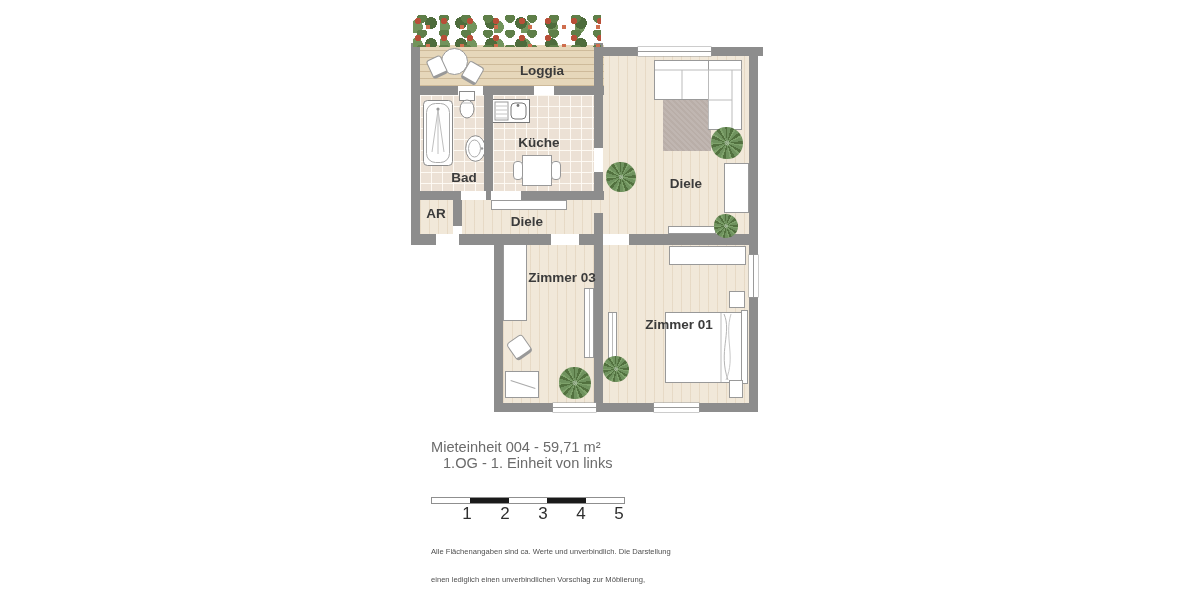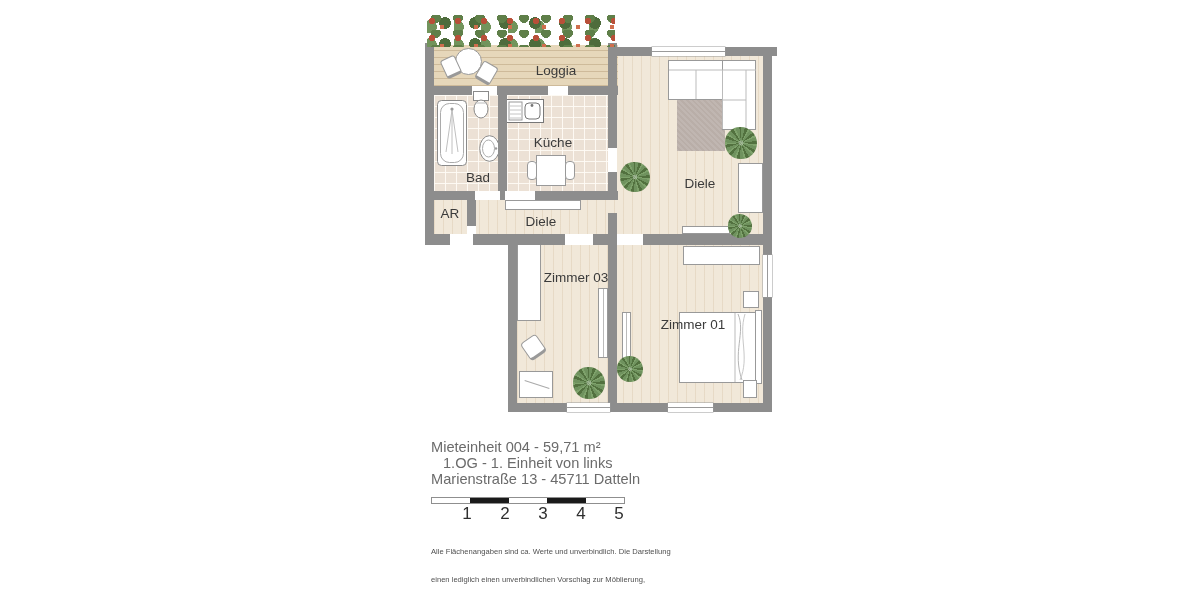--- a/index.html
+++ b/index.html
@@ -1,21 +1,21 @@
 <!DOCTYPE html>
 <html><head>
 <meta charset="utf-8">
 <style>
   html,body{margin:0;padding:0;background:#fff;}
   .page{position:relative;width:1200px;height:600px;background:#fff;overflow:hidden;
         font-family:"Liberation Sans",sans-serif;}
   .abs{position:absolute;}
 
   
-  .plan{position:absolute;left:425px;top:15px;width:352px;height:400px;}
+  .plan{position:absolute;left:411px;top:15px;width:352px;height:400px;font-weight:bold;}
 
   .floor-wood{background-color:#f1e8d9;
     background-image:repeating-linear-gradient(90deg,rgba(190,160,120,.20) 0 1px,transparent 1px 9px);z-index:1;}
   .floor-tile{background-color:#ece1d5;
     background-image:linear-gradient(rgba(255,252,246,.9) 1px,transparent 1px),
                      linear-gradient(90deg,rgba(255,252,246,.9) 1px,transparent 1px);
     background-size:11px 11px;z-index:2;}
   .floor-deck{background-color:#e6d7ba;
     background-image:repeating-linear-gradient(0deg,rgba(150,120,80,.30) 0 1px,transparent 1px 7px);z-index:2;}
 
@@ -188,21 +188,20 @@
     <div class="room-label" style="left:25px;top:198px;">AR</div>
     <div class="room-label" style="left:116px;top:206px;">Diele</div>
     <div class="room-label" style="left:275px;top:168px;">Diele</div>
     <div class="room-label" style="left:151px;top:262px;">Zimmer 03</div>
     <div class="room-label" style="left:268px;top:287px;margin-top:22px;">Zimmer 01</div>
   </div>
 
   <div class="caption">
     <div>Mieteinheit 004 - 59,71 m²</div>
     <div style="padding-left:2px;margin-left:10px;">1.OG - 1. Einheit von links</div>
-    <div>Marienstraße 13 - 45711 Datteln</div>
   </div>
 
   <div class="scalebar">
     <div class="scaleseg" style="left:20%;width:20%;"></div>
     <div class="scaleseg" style="left:60%;width:20%;"></div>
   </div>
   <div class="scalenums">
     <span style="left:36px;">1</span>
     <span style="left:74px;">2</span>
     <span style="left:112px;">3</span>

